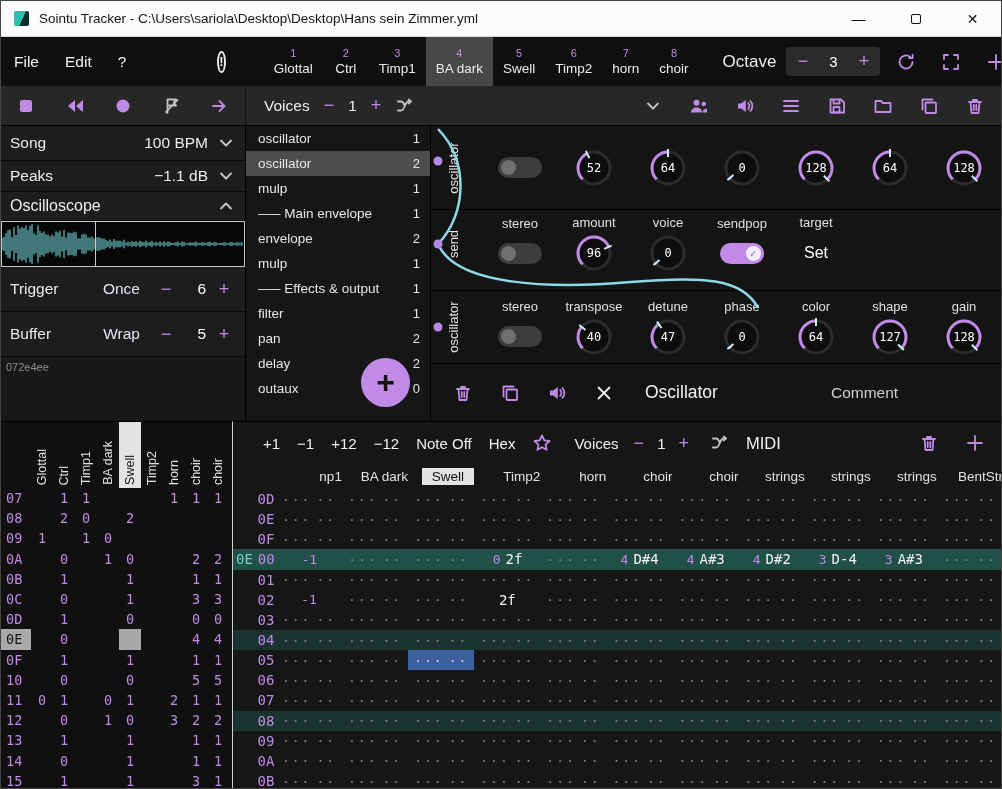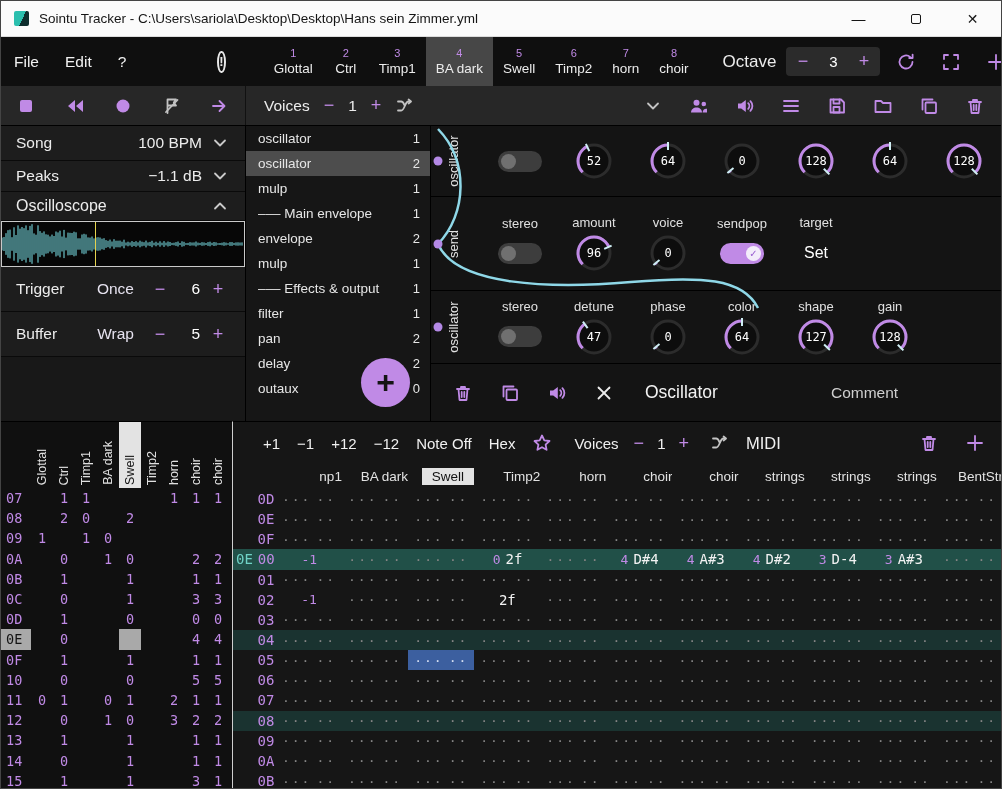--- a/index.html
+++ b/index.html
@@ -34,21 +34,21 @@
   
   .transport{position:absolute;left:0;top:85px;width:100%;height:40px;background:#272727;display:flex;align-items:center;border-bottom:1px solid #000}
   .t-left{width:245px;height:100%;display:flex;align-items:center;justify-content:space-between;padding:0 15px;border-right:1px solid #111;color:#c08ae6}
   .t-mid{display:flex;align-items:center;margin-left:18px;font-size:15.5px}
   .t-mid .tstep{color:#c08ae6;font-size:18px;margin:0 14px}
   .t-right{margin-left:auto;display:flex;align-items:center;gap:26px;padding-right:16px;color:#c08ae6}
   .dim{color:#c3c3c3}
 
   
   .left-panel{position:absolute;left:0;top:125px;width:245px;height:295px;background:#181818;border-right:1px solid #000}
-  .lp-row{display:flex;align-items:center;padding:0 15px;background:#1d1d1d;border-bottom:1px solid #0a0a0a}
+  .lp-row{display:flex;align-items:center;padding:0 9px;background:#1d1d1d;border-bottom:1px solid #0a0a0a}
   .lp-label{font-size:15.5px;color:#ececec}
   .lp-value{margin-left:auto;font-size:15.5px;color:#ececec}
   .lp-chev{margin-left:8px;color:#c9c9c9;display:flex}
   .lp-stepper{display:flex;align-items:center;margin-left:auto}
   .lp-mode{font-size:15.5px;margin-right:14px;color:#e6e2ef}
   .lp-min,.lp-plus{color:#c08ae6;font-size:18px;width:24px;text-align:center}
   .lp-val{width:28px;text-align:right;font-size:15.5px;margin-right:6px;color:#fff}
   .wave-box{position:relative;height:46px;background:#070707;border:1px solid #c9c9c9;overflow:hidden}
   .wave-cursor{position:absolute;top:0;bottom:0;width:1px;background:#e5d34f}
   .version{font-size:11px;color:#8f8f8f;padding:4px 0 0 5px}
@@ -356,20 +356,21 @@
     </div>
     <div class="lp-row" style="height:45px">
       <span class="lp-label">Buffer</span>
       <span class="lp-stepper">
         <span class="lp-mode">Wrap</span>
         <span class="lp-min">−</span>
         <span class="lp-val">5</span>
         <span class="lp-plus">+</span>
       </span>
     </div>
+    <div class="version">072e4ee</div>
   </div>
 
   <div class="unit-list">
       <div class="ul-item">
         <span>oscillator</span>
         <span class="ul-count">1</span>
       </div>
       <div class="ul-item selected">
         <span>oscillator</span>
         <span class="ul-count">2</span>
@@ -413,21 +414,21 @@
     </div>
   <div class="fab">+</div>
 
   <div class="unit-panel">
     <svg class="wire" width="572" height="295" viewBox="0 0 572 295">
       <path d="M 7 3 C 38 35, 36 88, 7 118 C 25 160, 120 163, 200 156 C 270 150, 312 152, 327 182" stroke="#8fd8e8" stroke-width="2.5" fill="none"></path>
       <circle cx="7" cy="35" r="4.5" fill="#b489e6"></circle>
       <circle cx="7" cy="118" r="4.5" fill="#b489e6"></circle>
       <circle cx="7" cy="201" r="4.5" fill="#b489e6"></circle>
     </svg>
-    <div class="unit-row" style="top: 0px; height: 71px;">
+    <div class="unit-row" style="top: 0px; height: 84px;">
         <div class="unit-rot">oscillator</div>
         <div class="slots">
           <div class="slot">
             <div class="toggle">
               <div class="thumb"></div>
             </div>
           </div>
           <div class="slot">
             <div class="knob-wrap"><svg width="42" height="42" viewBox="0 0 42 42">
                 <circle cx="21" cy="21" r="16" fill="#0d0d0d" stroke="#2c2c2c" stroke-width="3"></circle>
@@ -510,20 +511,28 @@
         </div>
       </div>
       <div class="unit-row" style="top: 165px; height: 73px;">
         <div class="unit-rot">oscillator</div>
         <div class="slots">
           <div class="slot">
             <div class="plabel">stereo</div>
             <div class="toggle">
               <div class="thumb"></div>
             </div>
+          </div>
+          <div class="slot">
+            <div class="plabel">transpose</div>
+            <div class="knob-wrap"><svg width="42" height="42" viewBox="0 0 42 42">
+                <circle cx="21" cy="21" r="16" fill="#0d0d0d" stroke="#2c2c2c" stroke-width="3"></circle>
+                <circle cx="21" cy="21" r="16" fill="none" stroke="#c08ae6" stroke-width="3" stroke-dasharray="23.6 100.5" transform="rotate(135 21 21)"></circle>
+                <line x1="12.5" y1="14.0" x2="6.3" y2="8.9" stroke="#cfeef4" stroke-width="2"></line>
+              </svg><div class="knob-val">40</div></div>
           </div>
           <div class="slot">
             <div class="plabel">detune</div>
             <div class="knob-wrap"><svg width="42" height="42" viewBox="0 0 42 42">
                 <circle cx="21" cy="21" r="16" fill="#0d0d0d" stroke="#2c2c2c" stroke-width="3"></circle>
                 <circle cx="21" cy="21" r="16" fill="none" stroke="#c08ae6" stroke-width="3" stroke-dasharray="27.7 100.5" transform="rotate(135 21 21)"></circle>
                 <line x1="14.6" y1="12.1" x2="9.9" y2="5.6" stroke="#cfeef4" stroke-width="2"></line>
               </svg><div class="knob-val">47</div></div>
           </div>
           <div class="slot">

